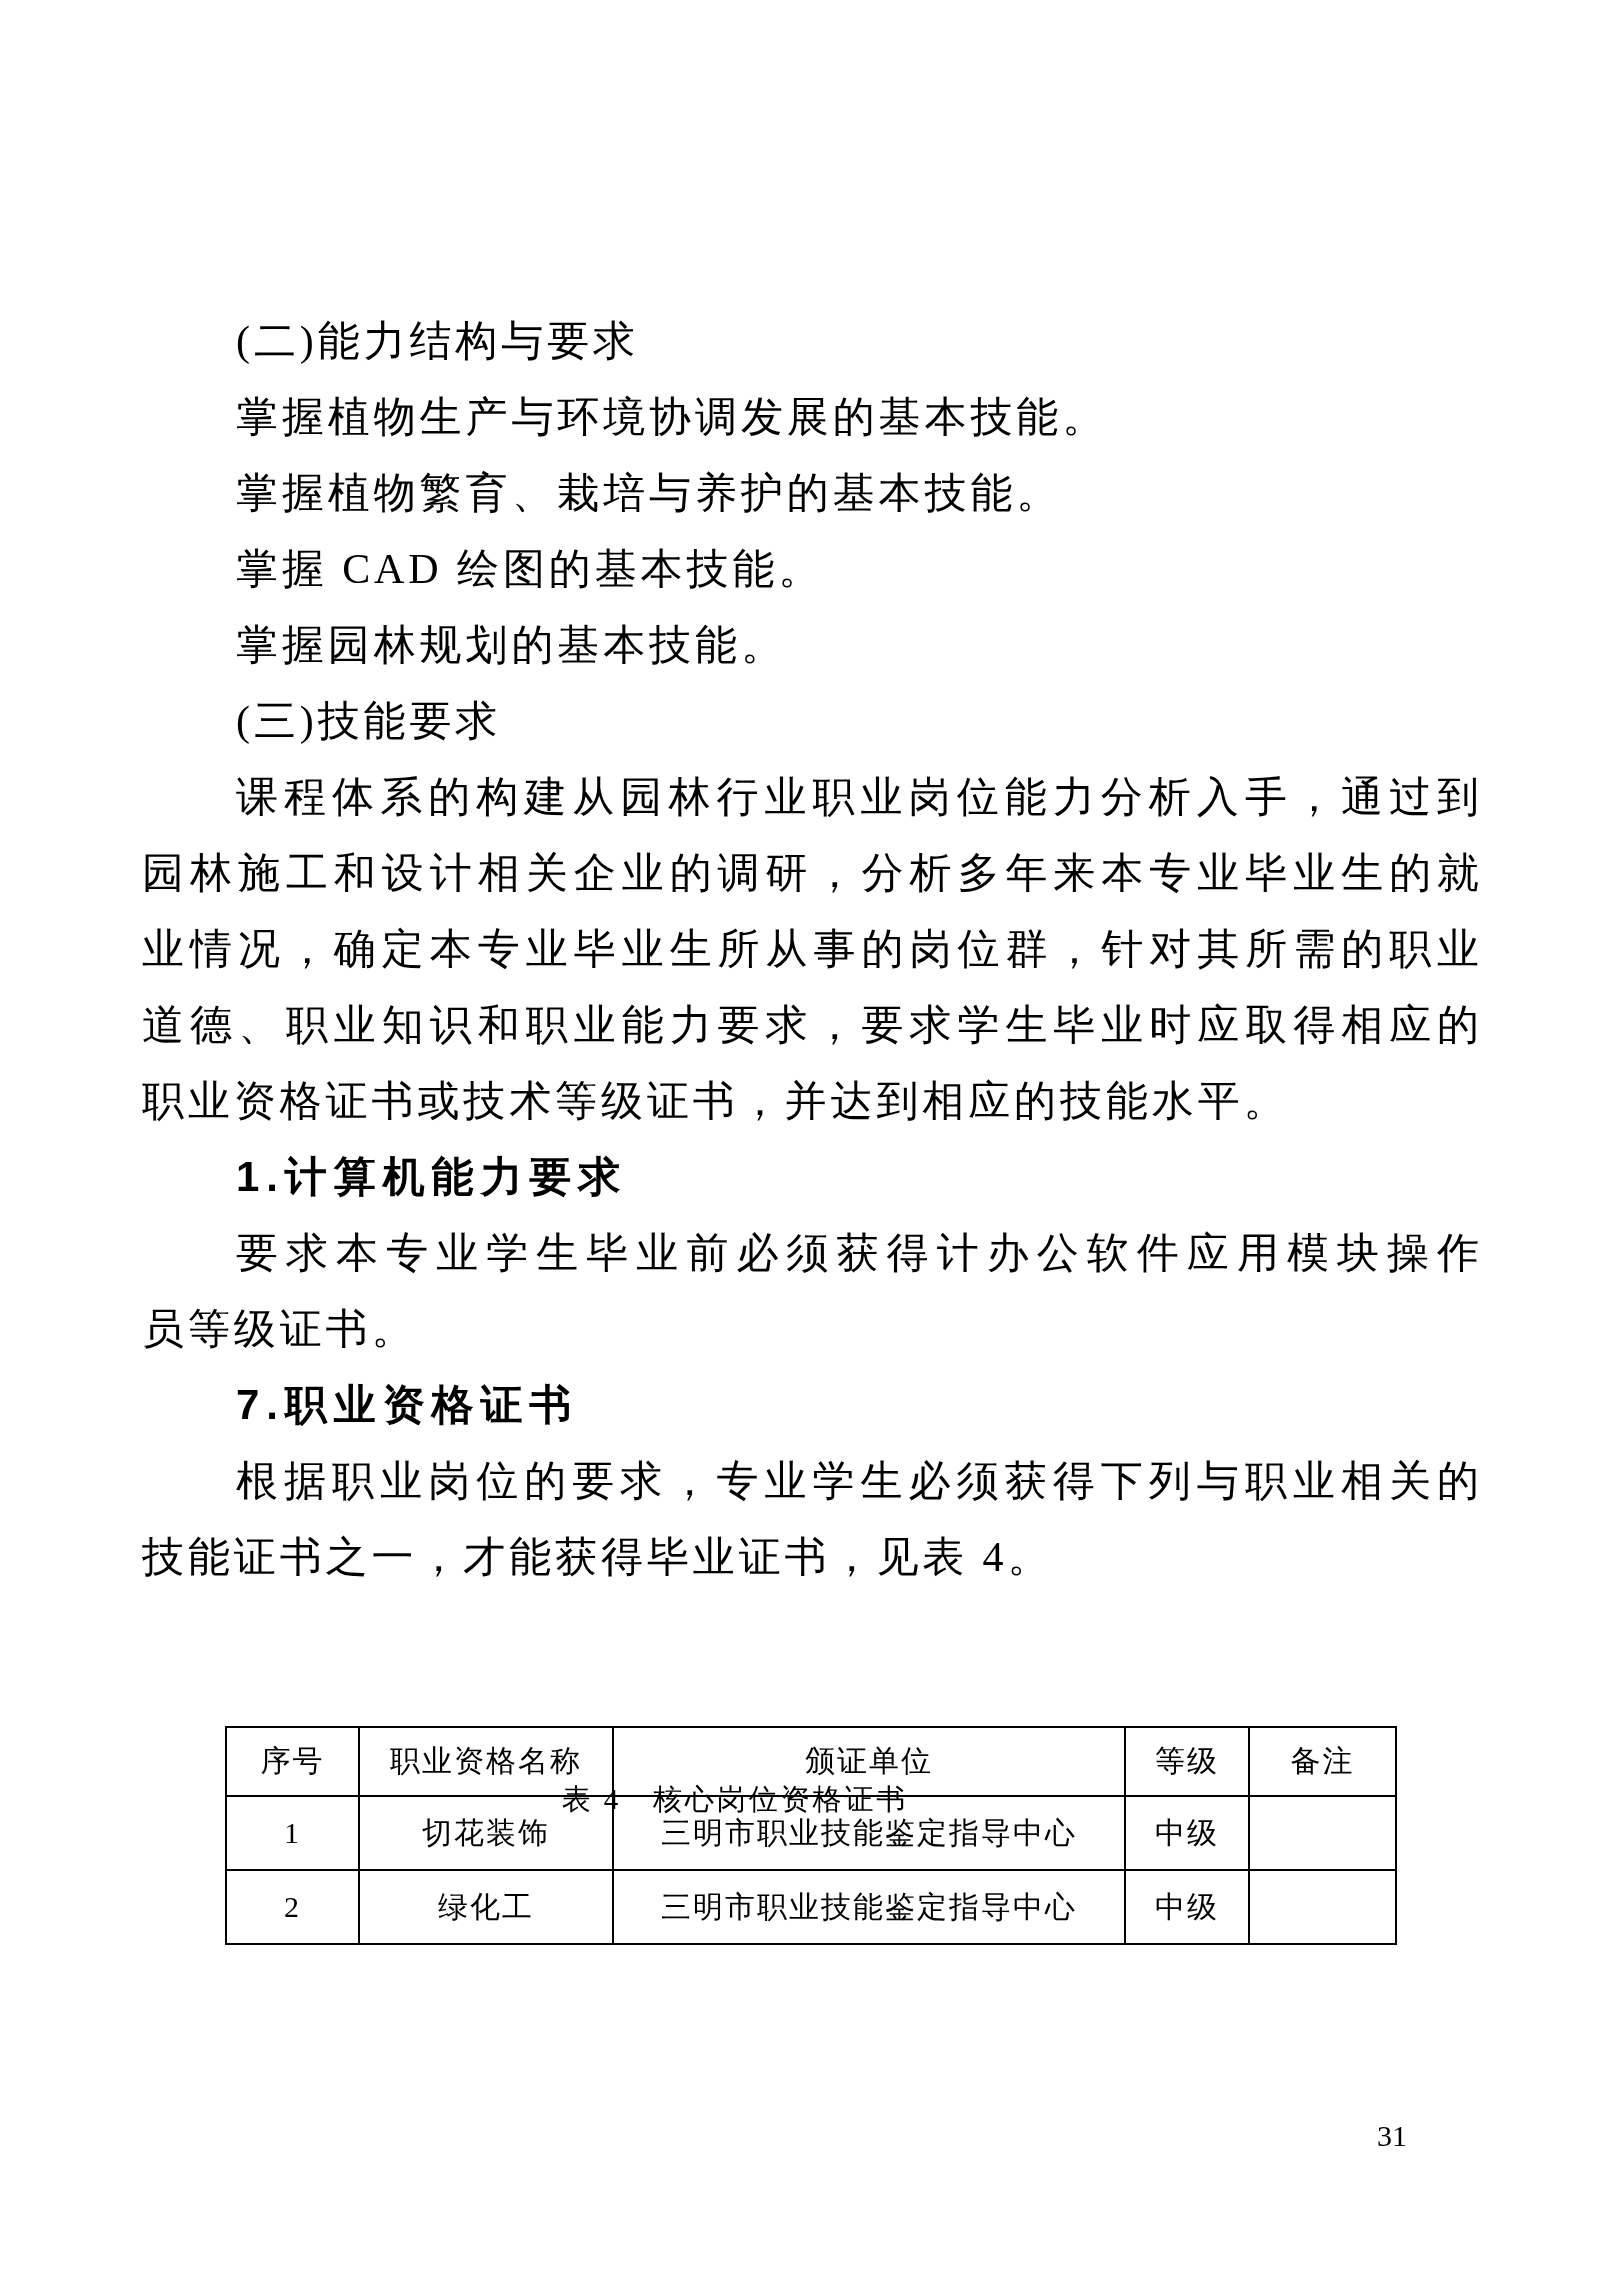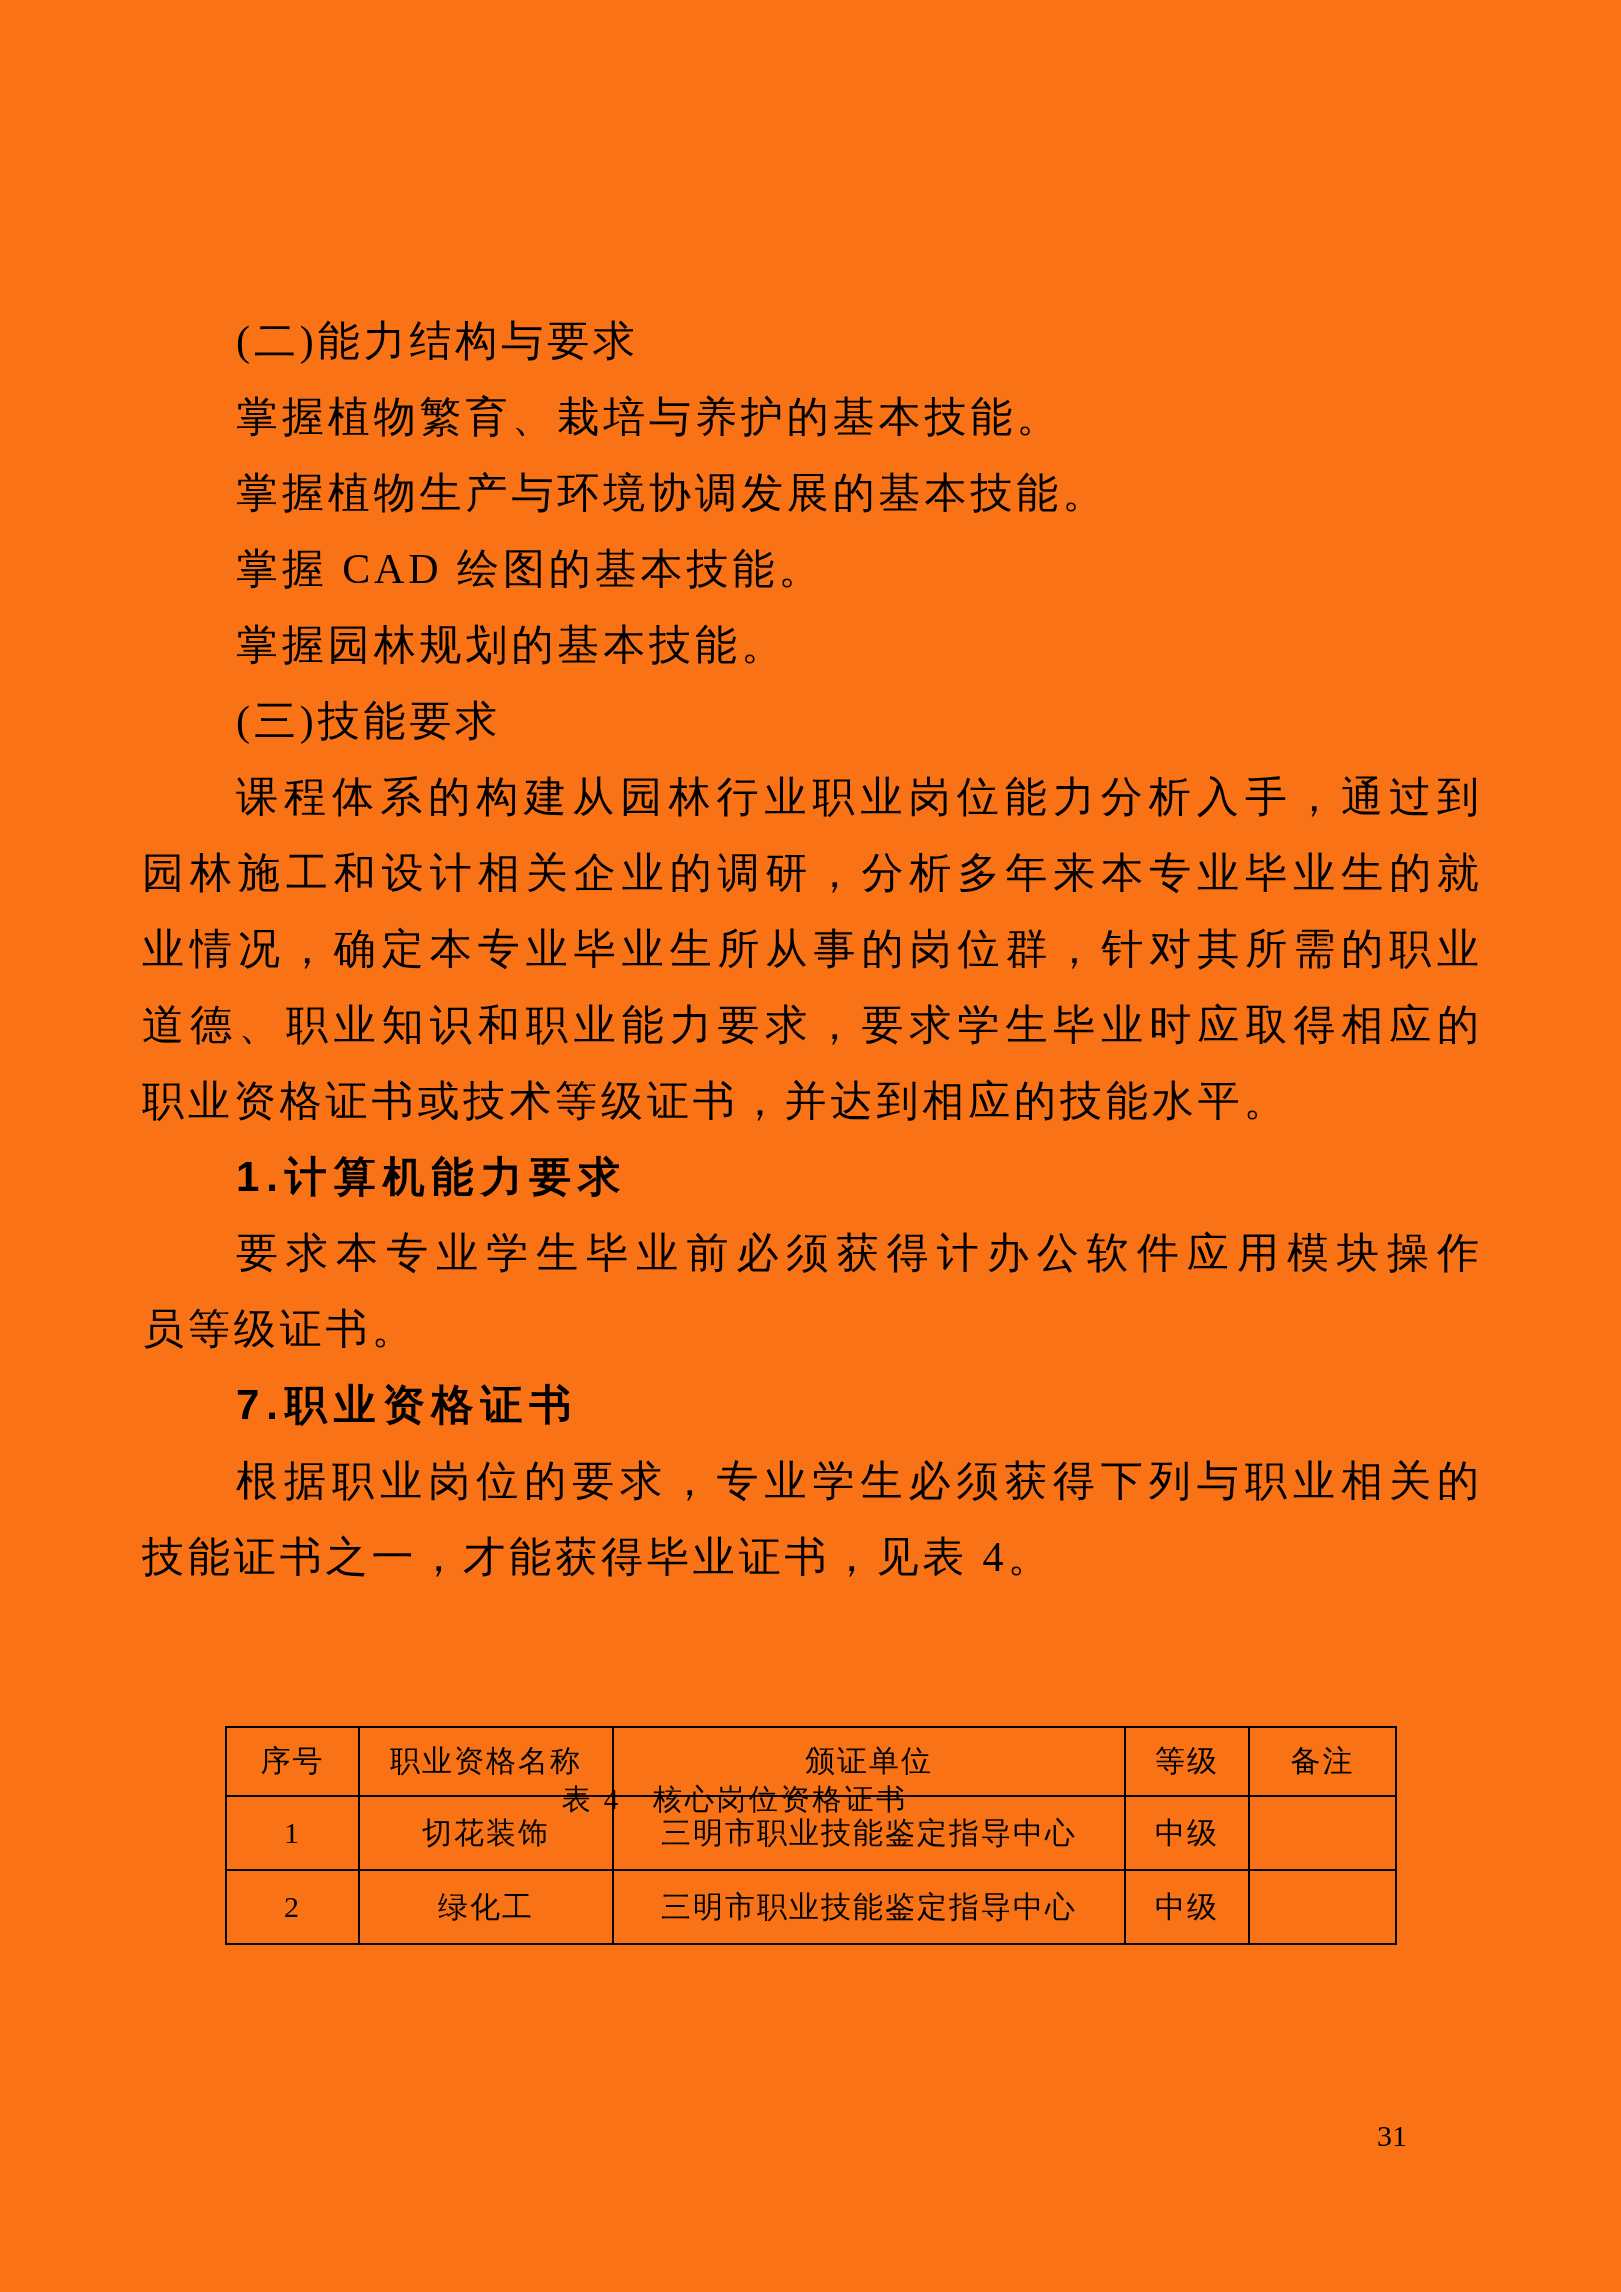--- a/index.html
+++ b/index.html
@@ -1,19 +1,19 @@
 <!DOCTYPE html>
 <html><head>
 <meta charset="utf-8">
 <style>
   html,body{margin:0;padding:0;background:#888;}
   .page{
     position:relative;
     width:1621px;height:2293px;
-    background:#f97316;
+    background:#ffffff;
     font-family:"Liberation Serif","DejaVu Serif",serif;
     color:#000;
     overflow:hidden;
   }
   .textblock{
     position:absolute;
     left:142px;top:303px;width:1341px;
     font-size:42px;
     line-height:76px;
     letter-spacing:3.9px;
@@ -70,22 +70,22 @@
     font-size:30px;
   }
 </style>
 </head>
 <body>
 
 <div class="page">
 
   <div class="textblock">
     <div class="tline indent">(二)能力结构与要求</div>
+    <div class="tline indent">掌握植物生产与环境协调发展的基本技能。</div>
     <div class="tline indent">掌握植物繁育、栽培与养护的基本技能。</div>
-    <div class="tline indent">掌握植物生产与环境协调发展的基本技能。</div>
     <div class="tline indent">掌握 CAD 绘图的基本技能。</div>
     <div class="tline indent">掌握园林规划的基本技能。</div>
     <div class="tline indent">(三)技能要求</div>
     <div class="tline indent fill">课程体系的构建从园林行业职业岗位能力分析入手，通过到</div>
     <div class="tline fill">园林施工和设计相关企业的调研，分析多年来本专业毕业生的就</div>
     <div class="tline fill">业情况，确定本专业毕业生所从事的岗位群，针对其所需的职业</div>
     <div class="tline fill">道德、职业知识和职业能力要求，要求学生毕业时应取得相应的</div>
     <div class="tline">职业资格证书或技术等级证书，并达到相应的技能水平。</div>
     <div class="tline indent heiti">1.计算机能力要求</div>
     <div class="tline indent fill">要求本专业学生毕业前必须获得计办公软件应用模块操作</div>

